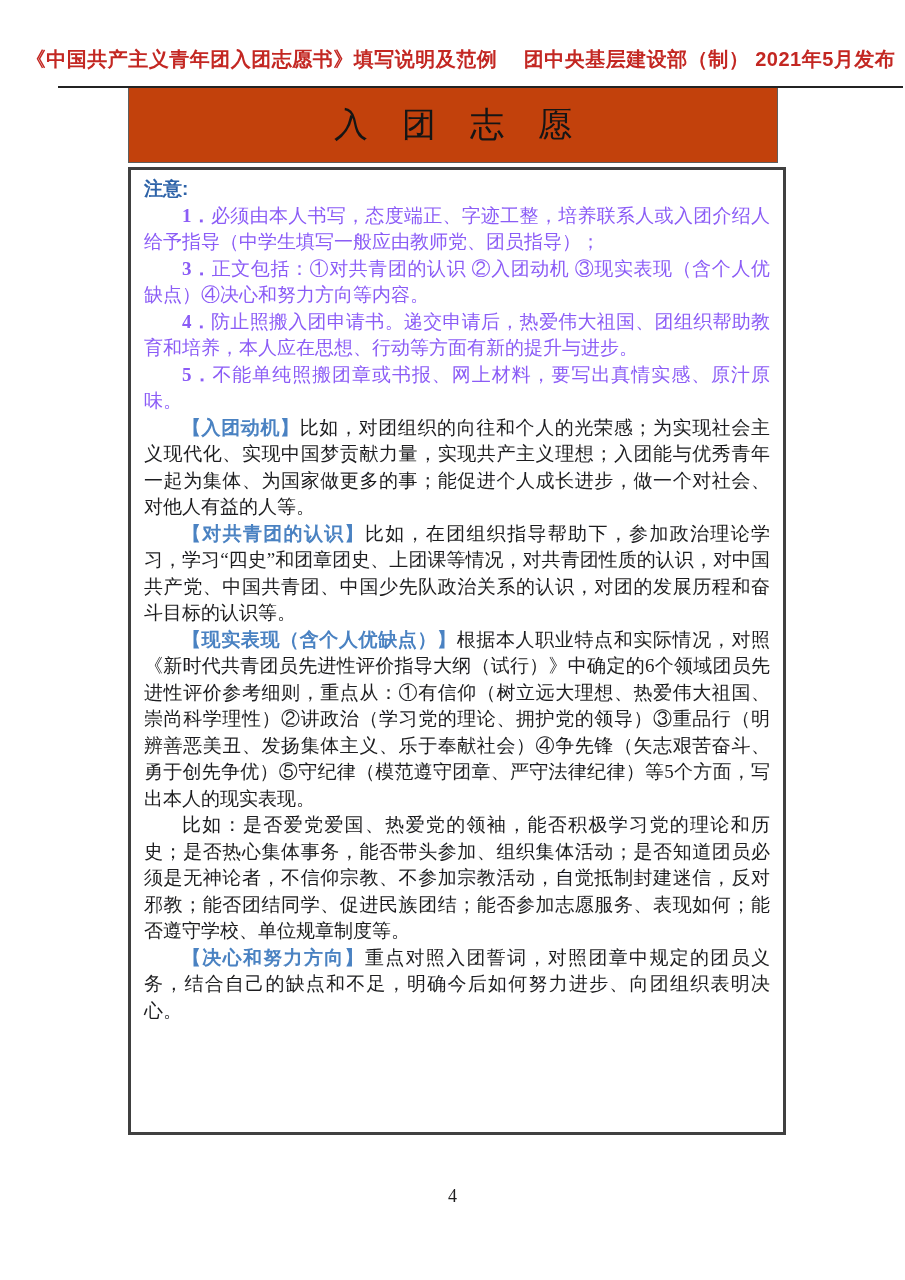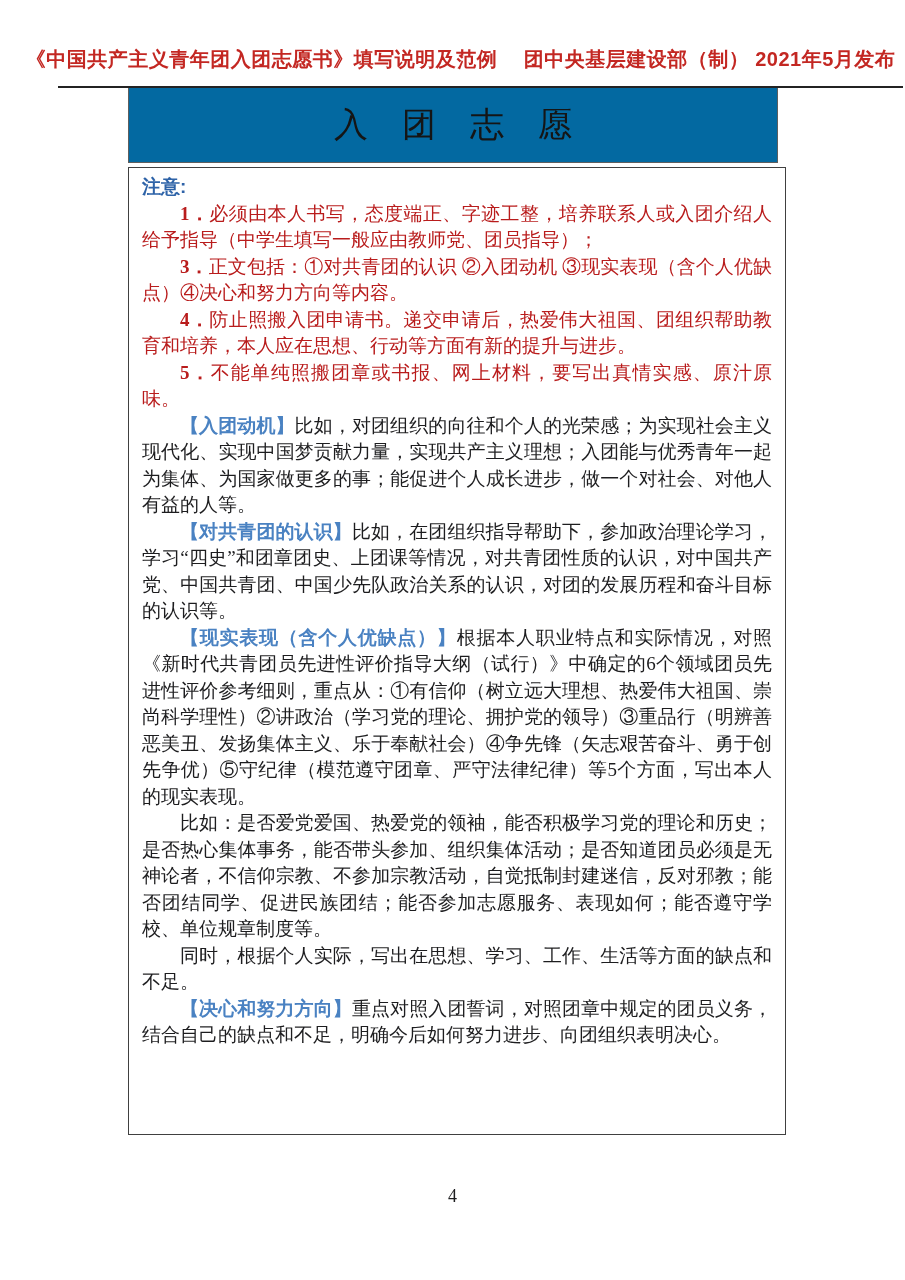--- a/index.html
+++ b/index.html
@@ -10,35 +10,35 @@
   }
   .header-text{
     position:absolute;top:46px;left:8px;width:905px;text-align:center;
     color:#c32722;font-weight:bold;font-size:20px;letter-spacing:.5px;
     font-family:"Liberation Sans","DejaVu Sans",sans-serif;
   }
   .header-line{position:absolute;top:86px;left:58px;width:845px;height:2px;background:#232323;}
   .title-box{
     position:absolute;left:128px;top:88px;width:650px;height:75px;
     border:1px solid #5e5e5e;border-top:none;box-sizing:border-box;
-    display:flex;align-items:center;justify-content:center;background:#0369a1;
+    display:flex;align-items:center;justify-content:center;background:#c2410c;
   }
   .doc-title{font-size:34px;color:#151515;font-weight:500;}
   .content-box{
     position:absolute;left:128px;top:167px;width:658px;height:968px;
-    border:1px solid #404040;box-sizing:border-box;background:#fff;
+    border:3px solid #404040;box-sizing:border-box;background:#fff;
     padding:6px 13px 0 13px;font-size:19px;line-height:26.5px;color:#1d1d1f;
     overflow:hidden;
   }
   p{margin:0;text-align:justify;text-indent:2em;}
   .notice-head{
     color:#2e63a8;font-weight:bold;text-indent:0;
     font-family:"Liberation Sans","DejaVu Sans",sans-serif;
   }
-  .note{color:#b91c1c;}
+  .note{color:#8b5cf6;}
   .note .num{font-weight:bold;}
   .seclabel{
     color:#4a82c2;font-weight:bold;
     font-family:"Liberation Sans","DejaVu Sans",sans-serif;
   }
   .gap-top{margin-top:27px;}
   .page-num{
     position:absolute;top:1186px;left:0;width:905px;text-align:center;
     font-size:18px;color:#1d1d1f;
   }
@@ -64,19 +64,18 @@
 
 
   <p><span class="seclabel">【入团动机】</span><span>比如，对团组织的向往和个人的光荣感；为实现社会主义现代化、实现中国梦贡献力量，实现共产主义理想；入团能与优秀青年一起为集体、为国家做更多的事；能促进个人成长进步，做一个对社会、对他人有益的人等。</span></p>
 
   <p><span class="seclabel">【对共青团的认识】</span><span>比如，在团组织指导帮助下，参加政治理论学习，学习“四史”和团章团史、上团课等情况，对共青团性质的认识，对中国共产党、中国共青团、中国少先队政治关系的认识，对团的发展历程和奋斗目标的认识等。</span></p>
 
   <p><span class="seclabel">【现实表现（含个人优缺点）】</span><span>根据本人职业特点和实际情况，对照《新时代共青团员先进性评价指导大纲（试行）》中确定的</span><span class="num">6</span><span>个领域团员先进性评价参考细则，重点从：①有信仰（树立远大理想、热爱伟大祖国、崇尚科学理性）②讲政治（学习党的理论、拥护党的领导）③重品行（明辨善恶美丑、发扬集体主义、乐于奉献社会）④争先锋（矢志艰苦奋斗、勇于创先争优）⑤守纪律（模范遵守团章、严守法律纪律）等</span><span class="num">5</span><span>个方面，写出本人的现实表现。</span></p>
 
   <p>比如：是否爱党爱国、热爱党的领袖，能否积极学习党的理论和历史；是否热心集体事务，能否带头参加、组织集体活动；是否知道团员必须是无神论者，不信仰宗教、不参加宗教活动，自觉抵制封建迷信，反对邪教；能否团结同学、促进民族团结；能否参加志愿服务、表现如何；能否遵守学校、单位规章制度等。</p>
 
-  <p>同时，根据个人实际，写出在思想、学习、工作、生活等方面的缺点和不足。</p>
 
   <p><span class="seclabel">【决心和努力方向】</span><span>重点对照入团誓词，对照团章中规定的团员义务，结合自己的缺点和不足，明确今后如何努力进步、向团组织表明决心。</span></p>
 
 </div>
 
 <div class="page-num">4</div>
 
 </body></html>

